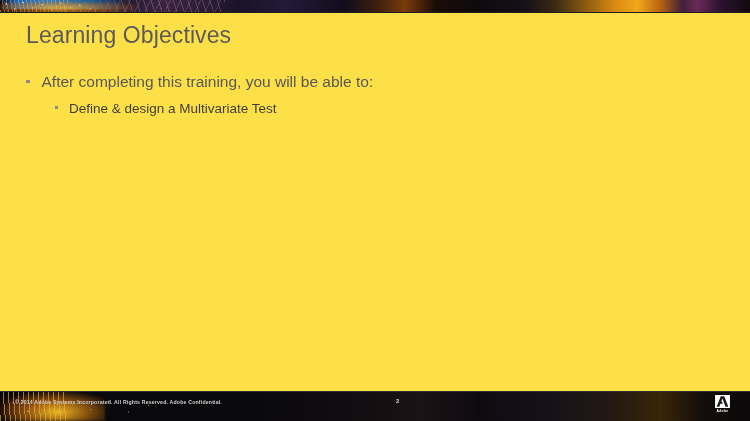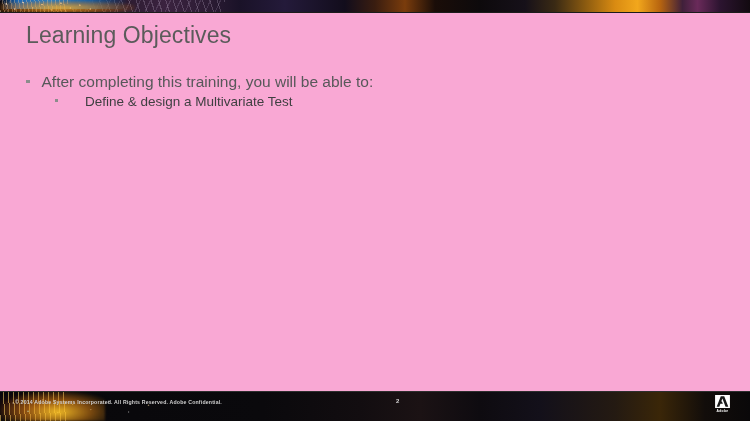--- a/index.html
+++ b/index.html
@@ -11,21 +11,21 @@
     width: 750px;
     height: 421px;
     overflow: hidden;
     font-family: "Liberation Sans", sans-serif;
   }
 
   #slide {
     position: relative;
     width: 750px;
     height: 421px;
-    background: #f9a8d4;
+    background: #fde047;
     overflow: hidden;
   }
 
   
   .top-banner {
     position: absolute;
     left: 0;
     top: 0;
     width: 750px;
     height: 13px;
@@ -134,25 +134,25 @@
     position: absolute;
     left: 26px;
     top: 72px;
     width: 690px;
   }
   .bullet-row {
     display: flex;
     align-items: baseline;
   }
   .bullet-l1 {
+    margin-bottom: 7px;
   }
   .bullet-l2 {
     margin-left: 29px;
     margin-bottom: 5px;
-    gap: 16px;
   }
   .marker {
     flex: 0 0 auto;
     display: inline-block;
     background: #8c8c8c;
   }
   .marker-l1 {
     width: 3.5px;
     height: 3.5px;
     margin-right: 12px;

